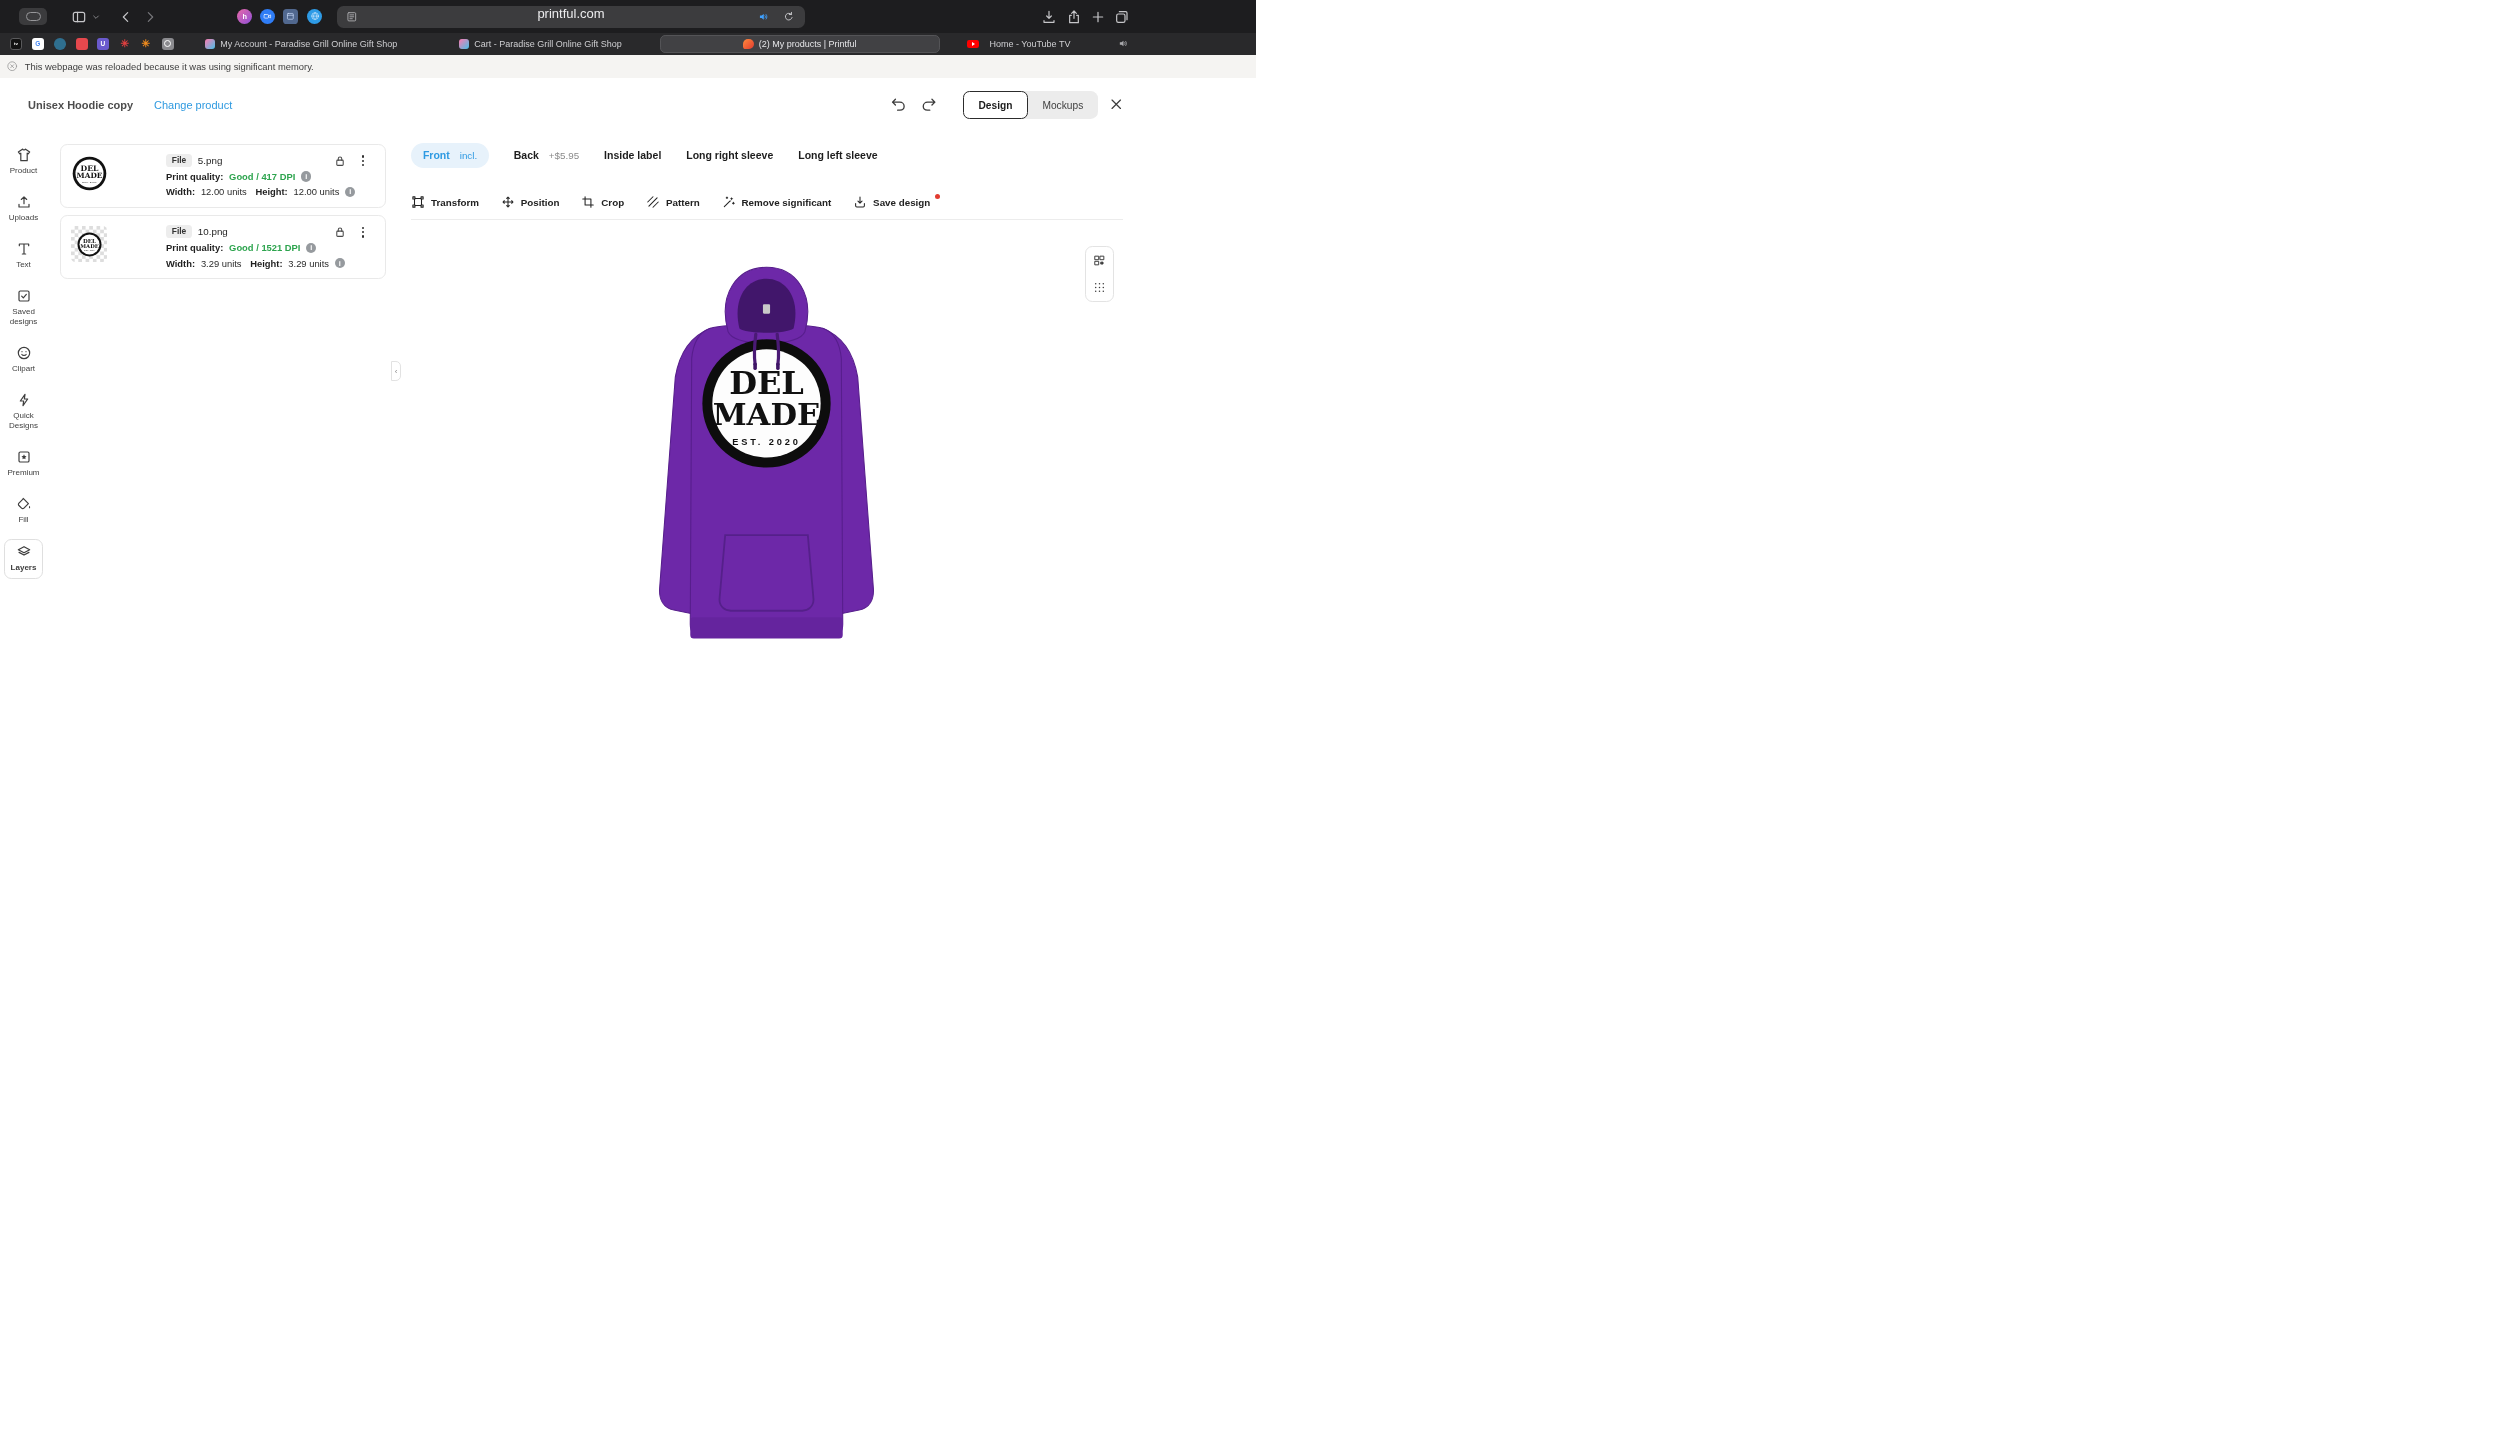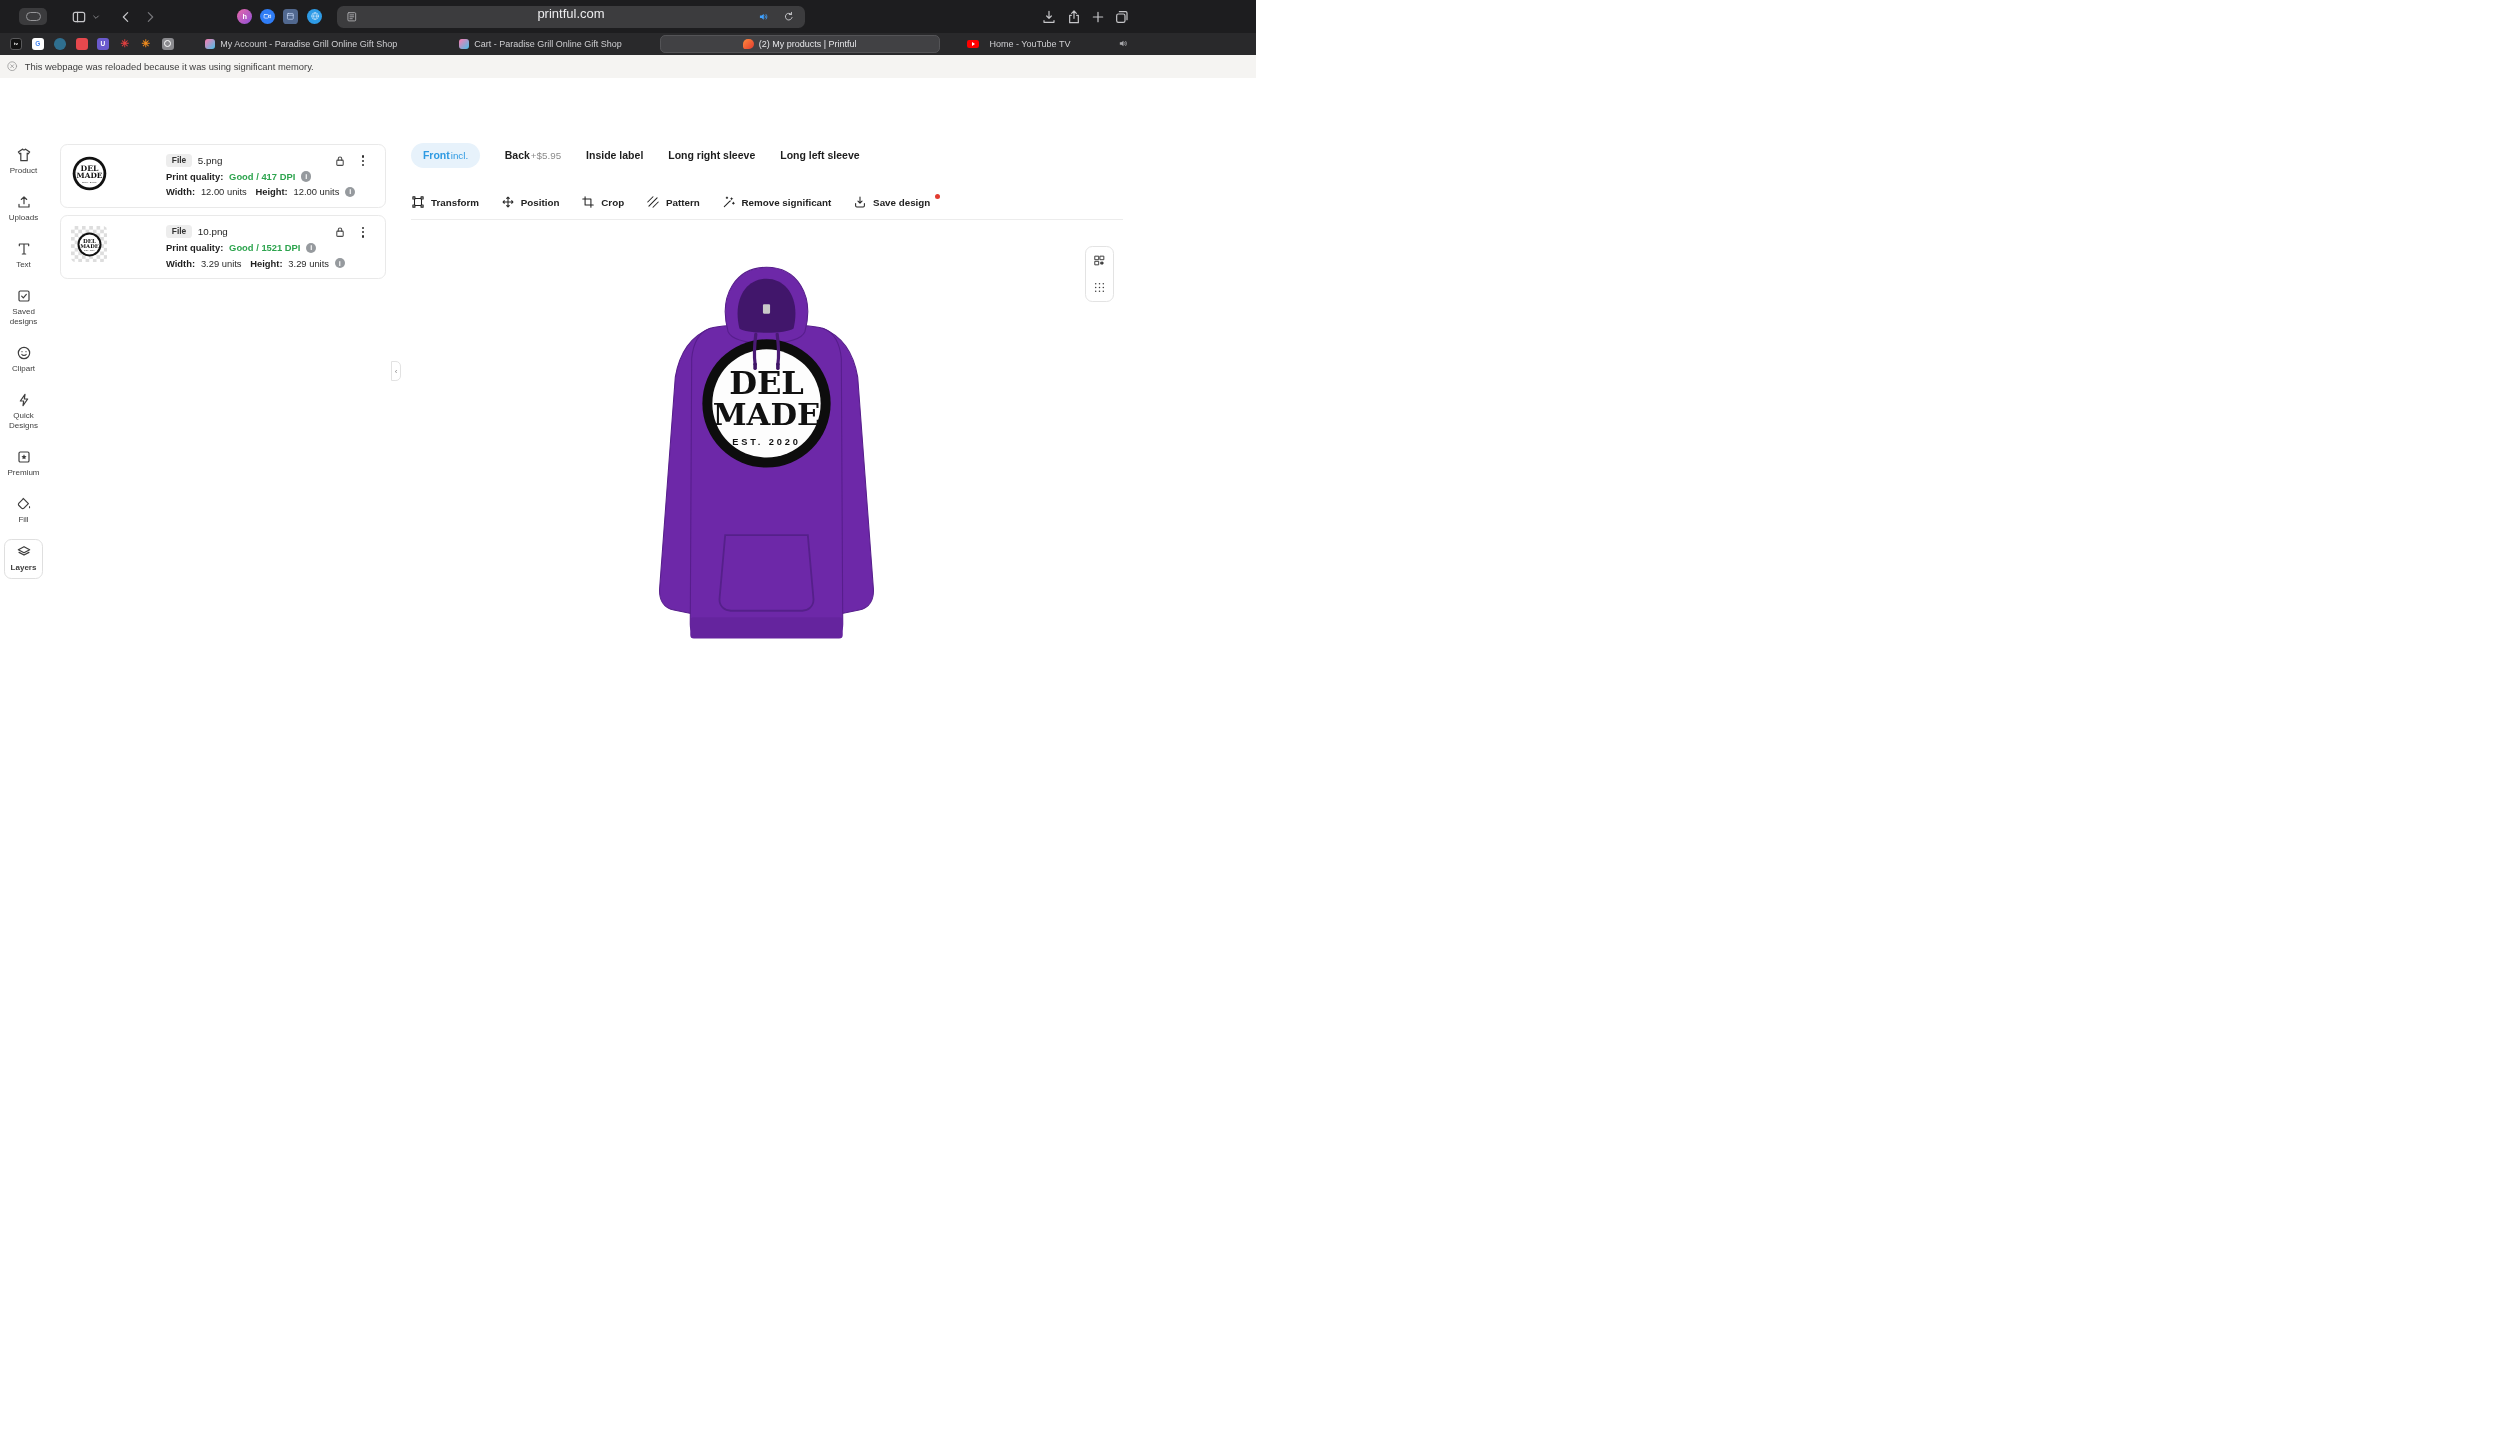--- a/index.html
+++ b/index.html
@@ -82,21 +82,21 @@
   .info-dot { width:10.2px; height:10.2px; border-radius:50%; background:#969a9e; color:#fff; display:inline-flex; align-items:center; justify-content:center; font-size:7.3px; font-weight:bold; flex:0 0 auto; }
   .info-dot::after { content:"i"; }
   .lock-btn { position:absolute; right:38px; top:8.7px; color:#4a4a4a; cursor:pointer; }
   .kebab { position:absolute; right:16px; top:9.4px; width:11.6px; height:13px; display:flex; flex-direction:column; align-items:center; justify-content:center; gap:1.8px; cursor:pointer; }
   .kebab i { width:2.5px; height:2.5px; background:#2e2e2e; border-radius:50%; }
   .collapse-handle { position:absolute; left:391px; top:361px; width:10.2px; height:20.4px; background:#fff; border:0.7px solid #e2e2e2; border-radius:0 5.1px 5.1px 0; display:flex; align-items:center; justify-content:center; color:#8a8a8a; font-size:8px; cursor:pointer; z-index:5; }
 
   
   .editor { position:absolute; left:396px; top:131px; right:0; bottom:0; background:#fff; }
   .placements { position:absolute; left:15.3px; top:11.6px; display:flex; align-items:center; gap:25px; }
-  .placement { font-size:10.5px; font-weight:bold; color:#1d1d1d; cursor:pointer; display:flex; align-items:baseline; gap:1px; }
+  .placement { font-size:10.5px; font-weight:bold; color:#1d1d1d; cursor:pointer; display:flex; align-items:baseline; gap:10px; }
   .placement .sfx { font-weight:normal; font-size:9.8px; color:#8a8a8a; }
   .placement.active { background:#e7f2fb; border-radius:14px; padding:6.5px 11.6px; color:#2e9ae2; }
   .placement.active .sfx { color:#2e9ae2; }
   .tools { position:absolute; left:15.3px; right:133px; top:54px; height:35px; border-bottom:0.7px solid #ececec; display:flex; align-items:center; gap:22px; }
   .tool { display:flex; align-items:center; gap:5.8px; font-size:9.8px; font-weight:bold; color:#222; cursor:pointer; position:relative; }
   .tool .reddot { width:5.1px; height:5.1px; border-radius:50%; background:#e23b30; align-self:flex-start; margin:-1.5px 0 0 -1.5px; }
   .canvas { position:absolute; left:0; right:0; top:89px; bottom:0; overflow:hidden; background:#fff; }
   .hoodie-wrap { position:absolute; left:228px; top:28px; width:285px; }
   .mini-panel { position:absolute; top:26px; right:142px; width:29px; background:#fff; border:0.7px solid #e3e3e3; border-radius:7.3px; padding:2.9px; display:flex; flex-direction:column; gap:4.4px; }
   .mini-btn { width:22px; height:22px; border-radius:5.1px; display:flex; align-items:center; justify-content:center; color:#3c3c3c; cursor:pointer; }
@@ -236,20 +236,43 @@
   <div class="notice">
     <span class="cx">
       <svg class="ic" width="12.4" height="12.4" viewBox="0 0 24 24" style="stroke-width:1.6">
           <circle cx="12" cy="12" r="8.5"></circle>
           <path d="M9.2 9.2 L14.8 14.8 M14.8 9.2 L9.2 14.8"></path>
         </svg>
     </span>
     <span>This webpage was reloaded because it was using significant memory.</span>
   </div>
 
+  <div class="app-header">
+    <div class="abs prod-name">Unisex Hoodie copy</div>
+    <div class="abs change-product">Change product</div>
+    <div class="abs undo">
+      <svg class="ic" width="17.4" height="17.4" viewBox="0 0 24 24">
+          <path d="M7.5 4.5 L3.5 8.5 L7.5 12.5 M3.5 8.5 H13.5 C17 8.5 19.5 11 19.5 14.2 C19.5 17.4 17 19.5 13.8 19.5 H10.5"></path>
+        </svg>
+    </div>
+    <div class="abs redo">
+      <svg class="ic" width="17.4" height="17.4" viewBox="0 0 24 24">
+          <path d="M16.5 4.5 L20.5 8.5 L16.5 12.5 M20.5 8.5 H10.5 C7 8.5 4.5 11 4.5 14.2 C4.5 17.4 7 19.5 10.2 19.5 H13.5"></path>
+        </svg>
+    </div>
+    <div class="abs segmented">
+      <div class="seg active">Design</div>
+      <div class="seg">Mockups</div>
+    </div>
+    <div class="abs close-x">
+      <svg class="ic" width="14.5" height="14.5" viewBox="0 0 24 24" style="stroke-width:2">
+          <path d="M5 5 L19 19 M19 5 L5 19"></path>
+        </svg>
+    </div>
+  </div>
 
   <nav class="rail">
     <div class="rail-item">
       <svg class="ic" width="16" height="16" viewBox="0 0 24 24">
           <path d="M8.5 4 L10 3.2 C10.3 4.6 13.7 4.6 14 3.2 L15.5 4 L20.5 7.5 L18.3 10.3 L16.8 9.2 L16.8 20.5 L7.2 20.5 L7.2 9.2 L5.7 10.3 L3.5 7.5 Z"></path>
         </svg>
       <span class="lbl">Product</span>
     </div>
     <div class="rail-item">
       <svg class="ic" width="16" height="16" viewBox="0 0 24 24">

